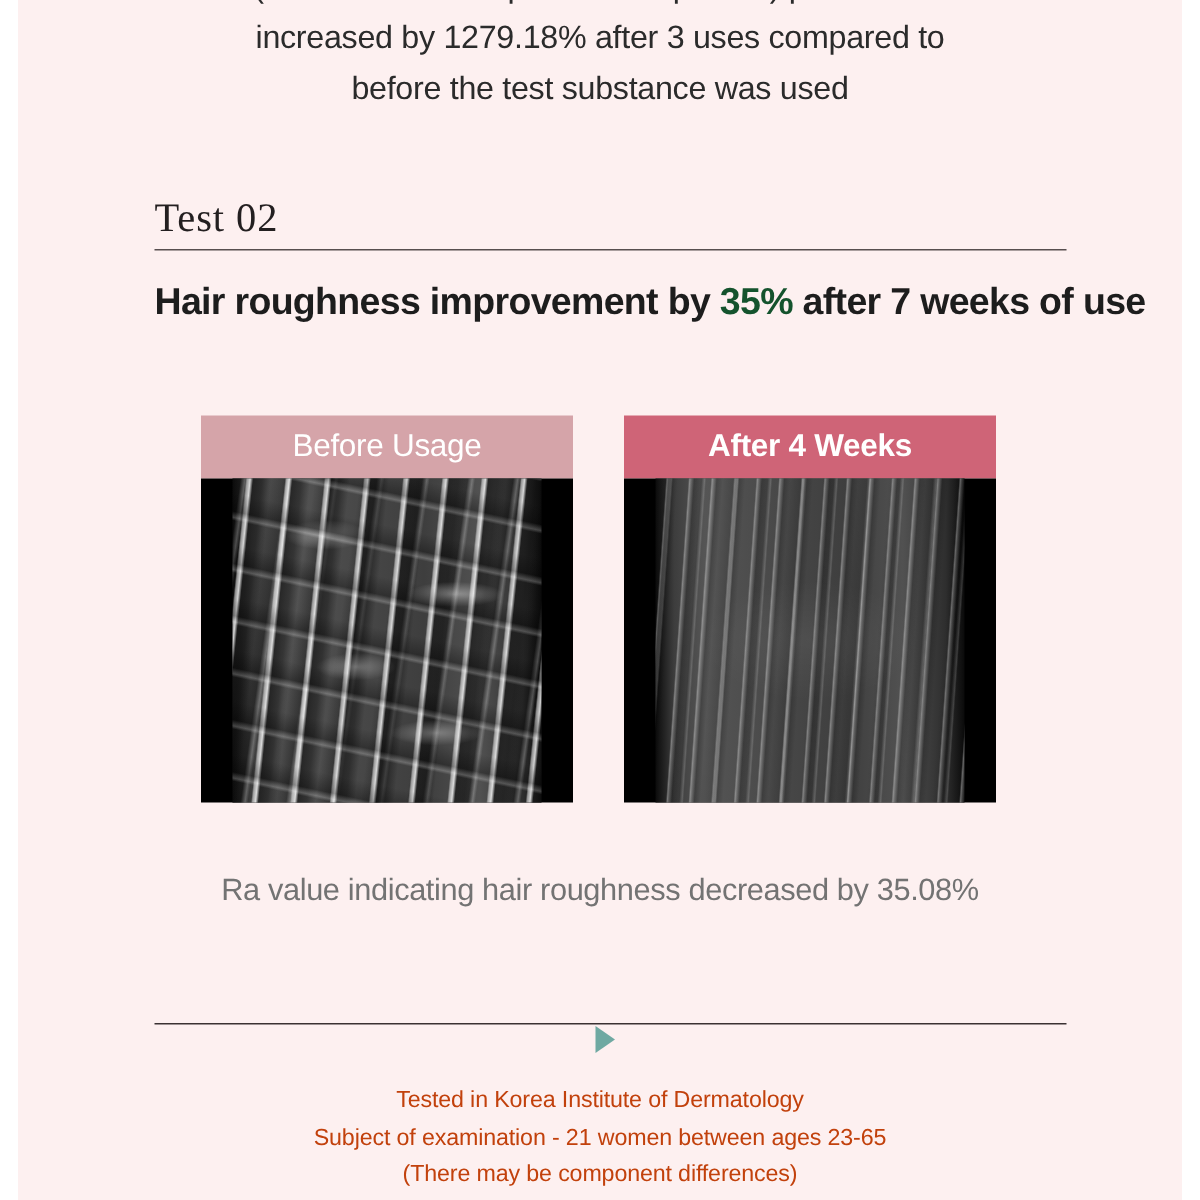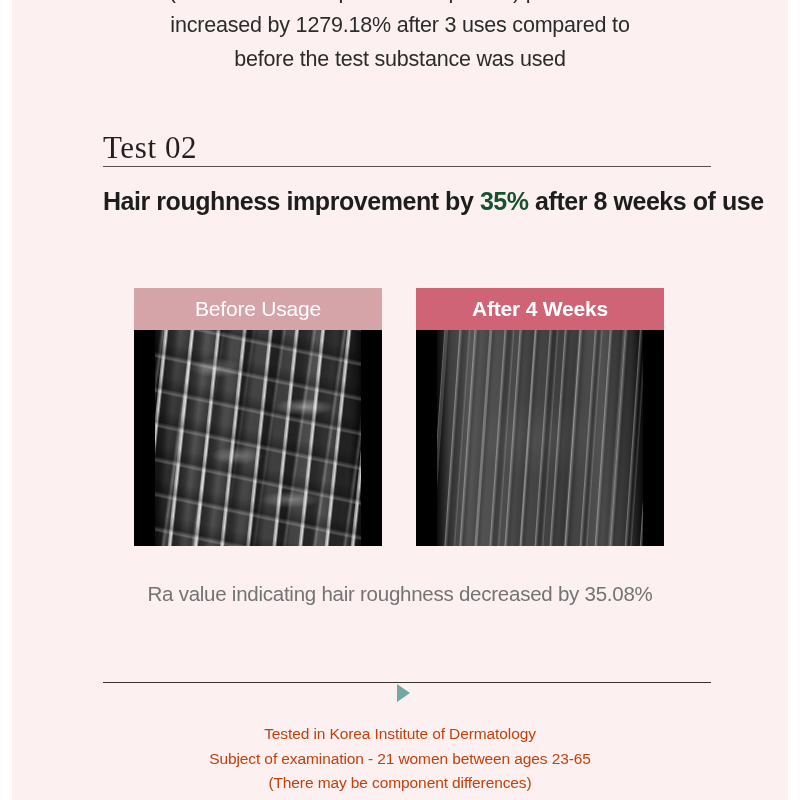--- a/index.html
+++ b/index.html
@@ -45,21 +45,21 @@
     white-space: nowrap;
   }
   .intro div { white-space: nowrap; }
 
   
   .test-label {
     position: absolute;
     left: 91px;
     top: 130px;
     font-family: "Liberation Serif", serif;
-    font-size: 31px;
+    font-size: 27px;
     letter-spacing: 0.6px;
     color: #231f20;
   }
   .rule-top {
     position: absolute;
     left: 91px;
     top: 166px;
     width: 608px;
     height: 1px;
     background: #3a3132;
@@ -83,21 +83,21 @@
   
   .compare {
     position: absolute;
     left: 0;
     top: 272px;
     width: 776px;
     height: 262px;
   }
   .panelcard {
     position: absolute;
-    top: 16px;
+    top: 5px;
     width: 248px;
     height: 258px;
   }
   .panelcard.before { left: 122px; }
   .panelcard.after  { left: 404px; }
 
   .cap {
     position: relative;
     width: 100%;
     height: 42px;
@@ -247,21 +247,21 @@
 
     <div class="intro">
       <div>(fluorescent FITC-protein component) penetration</div>
       <div>increased by 1279.18% after 3 uses compared to</div>
       <div>before the test substance was used</div>
     </div>
 
     <div class="test-label">Test 02</div>
     <div class="rule-top"></div>
 
-    <div class="headline"><span>Hair roughness improvement by </span><span class="accent">35%</span><span> after 8 weeks of use</span></div>
+    <div class="headline"><span>Hair roughness improvement by </span><span class="accent">35%</span><span> after 7 weeks of use</span></div>
 
     <div class="compare">
 
       <div class="panelcard before">
         <div class="cap before">Before Usage</div>
         <div class="sem">
           <div class="shaft damaged"></div>
         </div>
       </div>
 

